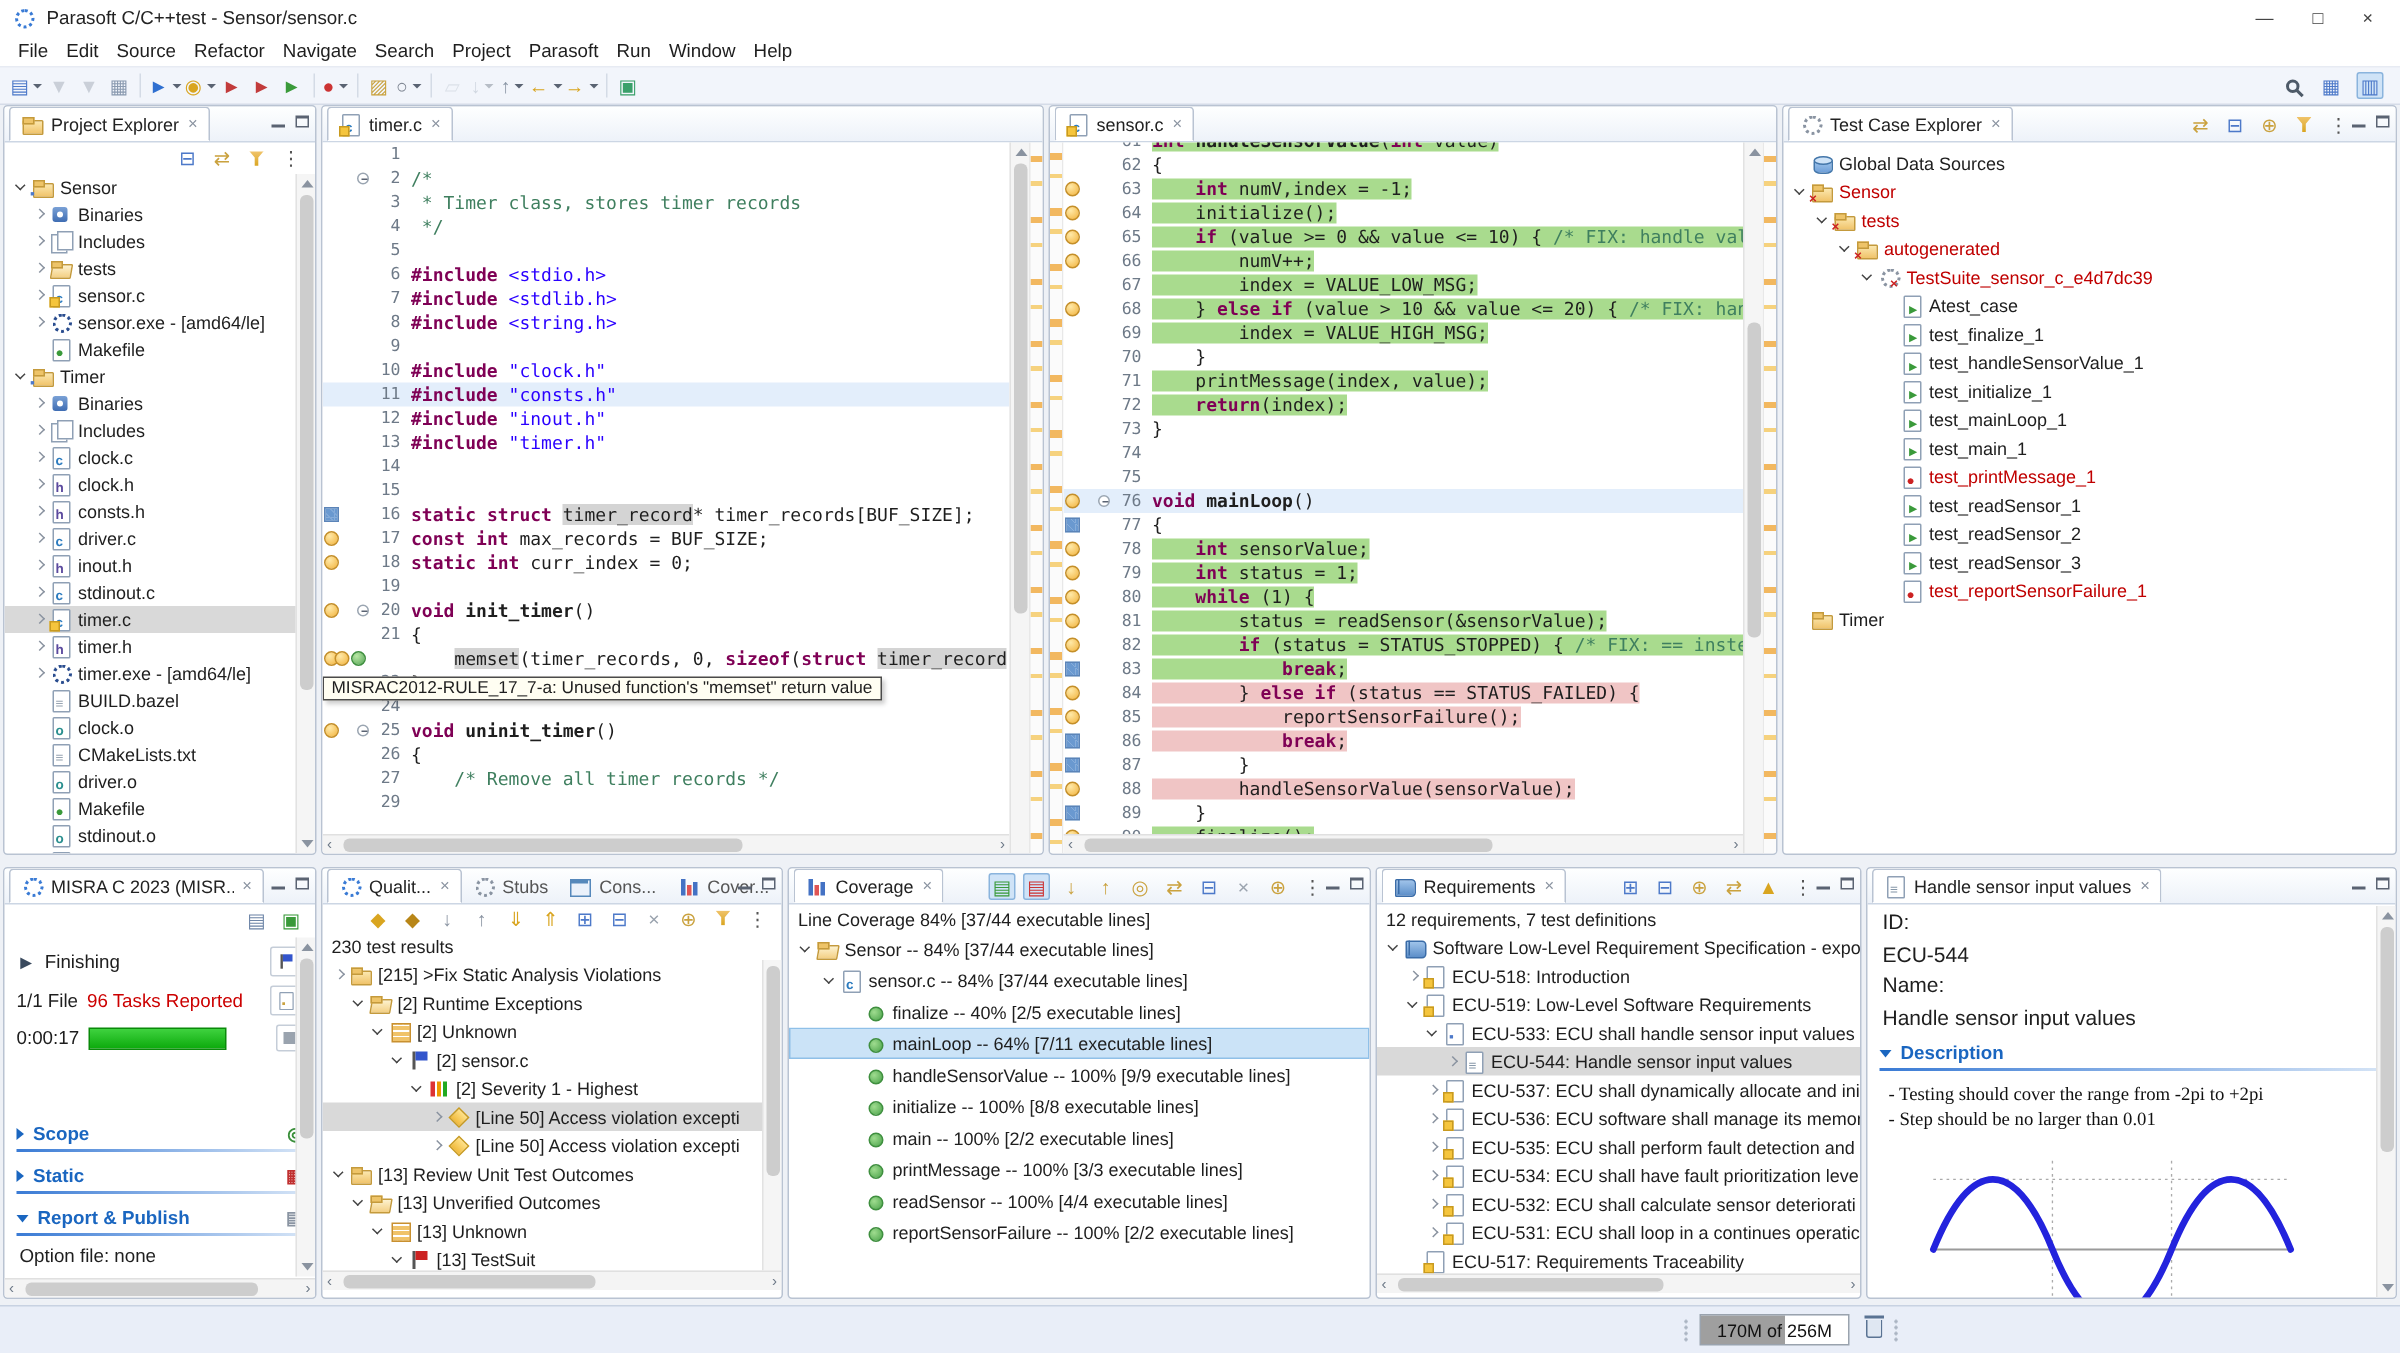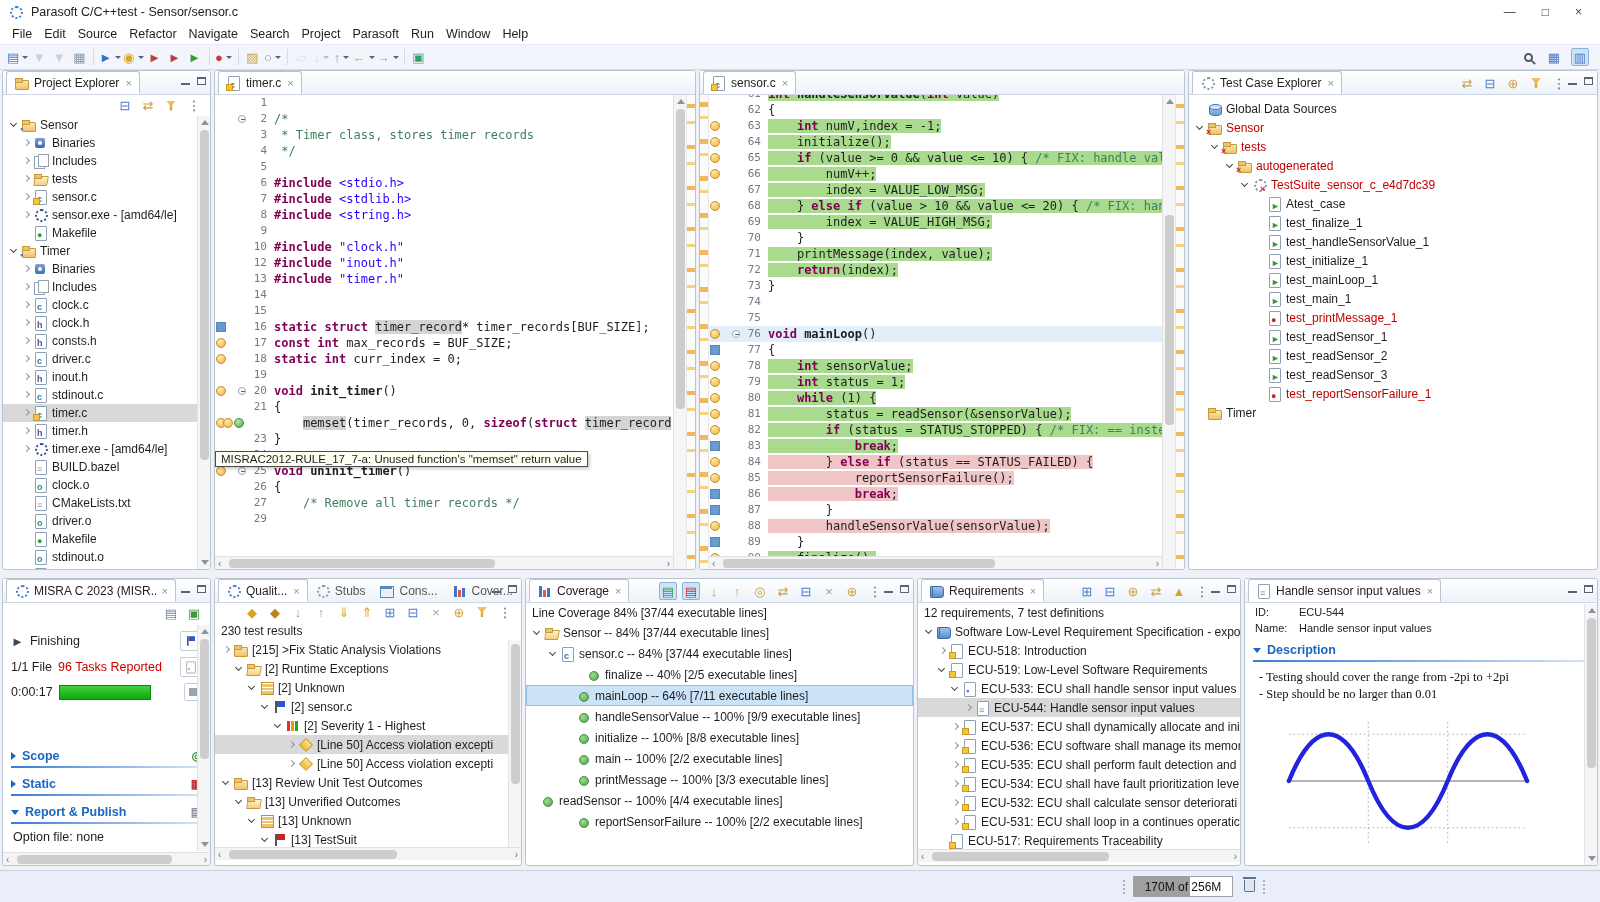--- a/index.html
+++ b/index.html
@@ -115,21 +115,21 @@
   .m-btn{width:22px;height:20px;border:1px solid #c5cdd8;border-radius:2px;background:#fff;display:flex;align-items:center;justify-content:center;margin-left:auto;cursor:pointer;}
   .m-red{color:#cc0000;}
   .m-bar{width:92px;height:15px;background:linear-gradient(#3fd23f,#0caa0c);border:1px solid #0a8a0a;}
   .sec{display:flex;align-items:center;gap:6px;padding:7px 8px 1px;color:#1a66c0;font-weight:bold;font-size:12.5px;cursor:pointer;}
   .sec .sarr{width:0;height:0;}
   .sec .sarr.c{border-top:4px solid transparent;border-bottom:4px solid transparent;border-left:5px solid #1a66c0;}
   .sec .sarr.e{border-left:4px solid transparent;border-right:4px solid transparent;border-top:5px solid #1a66c0;}
   .sec .sicon{margin-left:auto;font-size:12px;}
   .sec-line{height:2px;background:linear-gradient(90deg,#3a7bd5,#d5e4f6);margin:2px 8px 2px 8px;}
   
-  .det-row{padding:3px 10px 1px;font-size:11px;display:flex;gap:6px;}
+  .det-row{padding:3px 10px 1px;font-size:14px;display:flex;gap:6px;flex-direction:column;}
   .det-notes{font-family:"Liberation Serif",serif;font-size:12.5px;padding:6px 14px 0;color:#111;}
   .det-notes div{margin-bottom:2px;}
   
   .statusbar{position:absolute;left:0;top:870px;width:1600px;height:32px;background:#e9eef8;border-top:1px solid #c8d2e2;display:flex;align-items:center;}
   .heap{position:absolute;left:1133px;top:5px;width:100px;height:21px;border:1px solid #9aa3ae;background:linear-gradient(90deg,#9f9f9f 0 57%,#fff 57%);display:flex;align-items:center;justify-content:center;font-size:12px;color:#111;}
   .trash{position:absolute;left:1244px;top:9px;width:11px;height:12px;border:1px solid #5a7393;border-top:none;border-radius:0 0 2px 2px;background:#dfe7f2;cursor:pointer;}
   .trash::before{content:"";position:absolute;top:-3px;left:-2px;width:13px;height:2px;background:#5a7393;}
   .grip{width:4px;height:16px;background-image:radial-gradient(#aab4c2 1px,transparent 1.2px);background-size:4px 4px;position:absolute;top:8px;}
   .summary{padding:3px 6px 2px;font-size:12px;white-space:nowrap;}
 </style>
@@ -466,20 +466,21 @@
             <div class="crow"><span class="gut"></span><span class="foldc"></span><span class="lnum">1</span><span class="codew"></span></div>
             <div class="crow"><span class="gut"></span><span class="foldc"><span class="foldi"></span></span><span class="lnum">2</span><span class="codew"><span class="sg c">/*</span></span></div>
             <div class="crow"><span class="gut"></span><span class="foldc"></span><span class="lnum">3</span><span class="codew"><span class="sg c"> * Timer class, stores timer records</span></span></div>
             <div class="crow"><span class="gut"></span><span class="foldc"></span><span class="lnum">4</span><span class="codew"><span class="sg c"> */</span></span></div>
             <div class="crow"><span class="gut"></span><span class="foldc"></span><span class="lnum">5</span><span class="codew"></span></div>
             <div class="crow"><span class="gut"></span><span class="foldc"></span><span class="lnum">6</span><span class="codew"><span class="sg k">#include</span><span class="sg "> </span><span class="sg s">&lt;stdio.h&gt;</span></span></div>
             <div class="crow"><span class="gut"></span><span class="foldc"></span><span class="lnum">7</span><span class="codew"><span class="sg k">#include</span><span class="sg "> </span><span class="sg s">&lt;stdlib.h&gt;</span></span></div>
             <div class="crow"><span class="gut"></span><span class="foldc"></span><span class="lnum">8</span><span class="codew"><span class="sg k">#include</span><span class="sg "> </span><span class="sg s">&lt;string.h&gt;</span></span></div>
             <div class="crow"><span class="gut"></span><span class="foldc"></span><span class="lnum">9</span><span class="codew"></span></div>
             <div class="crow"><span class="gut"></span><span class="foldc"></span><span class="lnum">10</span><span class="codew"><span class="sg k">#include</span><span class="sg "> </span><span class="sg s">"clock.h"</span></span></div>
+            <div class="crow cur"><span class="gut"></span><span class="foldc"></span><span class="lnum">11</span><span class="codew"><span class="sg k">#include</span><span class="sg "> </span><span class="sg s">"consts.h"</span></span></div>
             <div class="crow"><span class="gut"></span><span class="foldc"></span><span class="lnum">12</span><span class="codew"><span class="sg k">#include</span><span class="sg "> </span><span class="sg s">"inout.h"</span></span></div>
             <div class="crow"><span class="gut"></span><span class="foldc"></span><span class="lnum">13</span><span class="codew"><span class="sg k">#include</span><span class="sg "> </span><span class="sg s">"timer.h"</span></span></div>
             <div class="crow"><span class="gut"></span><span class="foldc"></span><span class="lnum">14</span><span class="codew"></span></div>
             <div class="crow"><span class="gut"></span><span class="foldc"></span><span class="lnum">15</span><span class="codew"></span></div>
             <div class="crow"><span class="gut"><span class="mk mk-check"></span></span><span class="foldc"></span><span class="lnum">16</span><span class="codew"><span class="sg k">static</span><span class="sg "> </span><span class="sg k">struct</span><span class="sg "> </span><span class="sg h">timer_record</span><span class="sg ">* timer_records[BUF_SIZE];</span></span></div>
             <div class="crow"><span class="gut"><span class="mk mk-bulb"></span></span><span class="foldc"></span><span class="lnum">17</span><span class="codew"><span class="sg k">const</span><span class="sg "> </span><span class="sg k">int</span><span class="sg "> max_records = BUF_SIZE;</span></span></div>
             <div class="crow"><span class="gut"><span class="mk mk-bulb"></span></span><span class="foldc"></span><span class="lnum">18</span><span class="codew"><span class="sg k">static</span><span class="sg "> </span><span class="sg k">int</span><span class="sg "> curr_index = 0;</span></span></div>
             <div class="crow"><span class="gut"></span><span class="foldc"></span><span class="lnum">19</span><span class="codew"></span></div>
             <div class="crow"><span class="gut"><span class="mk mk-bulb"></span></span><span class="foldc"><span class="foldi"></span></span><span class="lnum">20</span><span class="codew"><span class="sg k">void</span><span class="sg "> </span><span class="sg b">init_timer</span><span class="sg ">()</span></span></div>
             <div class="crow"><span class="gut"></span><span class="foldc"></span><span class="lnum">21</span><span class="codew"><span class="sg ">{</span></span></div>
@@ -973,21 +974,21 @@
           <span class="tic fo"></span>
           <span class="tlab">Sensor -- 84% [37/44 executable lines]</span>
         </div>
         <div class="trow" style="height: 21px; padding-left: 20px;">
           <span class="arr exp"></span>
           <span class="tic file">
             <span class="glyph" style="color: rgb(43, 123, 191);">c</span>
           </span>
           <span class="tlab">sensor.c -- 84% [37/44 executable lines]</span>
         </div>
-        <div class="trow" style="height: 21px; padding-left: 46px;">
+        <div class="trow" style="height: 21px; padding-left: 36px;">
           <span class="arr "></span>
           <span class="tic dotg"></span>
           <span class="tlab">finalize -- 40% [2/5 executable lines]</span>
         </div>
         <div class="trow sel-b" style="height: 21px; padding-left: 36px;">
           <span class="arr "></span>
           <span class="tic dotg"></span>
           <span class="tlab">mainLoop -- 64% [7/11 executable lines]</span>
         </div>
         <div class="trow" style="height: 21px; padding-left: 36px;">
@@ -1003,21 +1004,21 @@
         <div class="trow" style="height: 21px; padding-left: 36px;">
           <span class="arr "></span>
           <span class="tic dotg"></span>
           <span class="tlab">main -- 100% [2/2 executable lines]</span>
         </div>
         <div class="trow" style="height: 21px; padding-left: 36px;">
           <span class="arr "></span>
           <span class="tic dotg"></span>
           <span class="tlab">printMessage -- 100% [3/3 executable lines]</span>
         </div>
-        <div class="trow" style="height: 21px; ">
+        <div class="trow" style="height: 21px; padding-left: 36px;">
           <span class="arr "></span>
           <span class="tic dotg"></span>
           <span class="tlab">readSensor -- 100% [4/4 executable lines]</span>
         </div>
         <div class="trow" style="height: 21px; padding-left: 36px;">
           <span class="arr "></span>
           <span class="tic dotg"></span>
           <span class="tlab">reportSensorFailure -- 100% [2/2 executable lines]</span>
         </div>
       </div>

